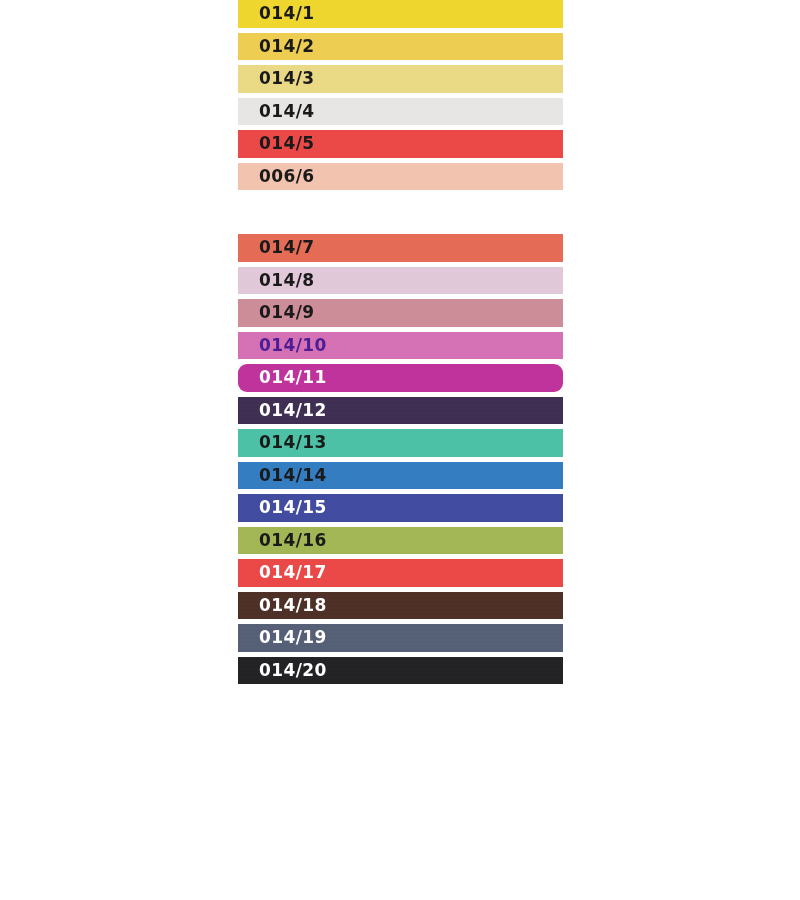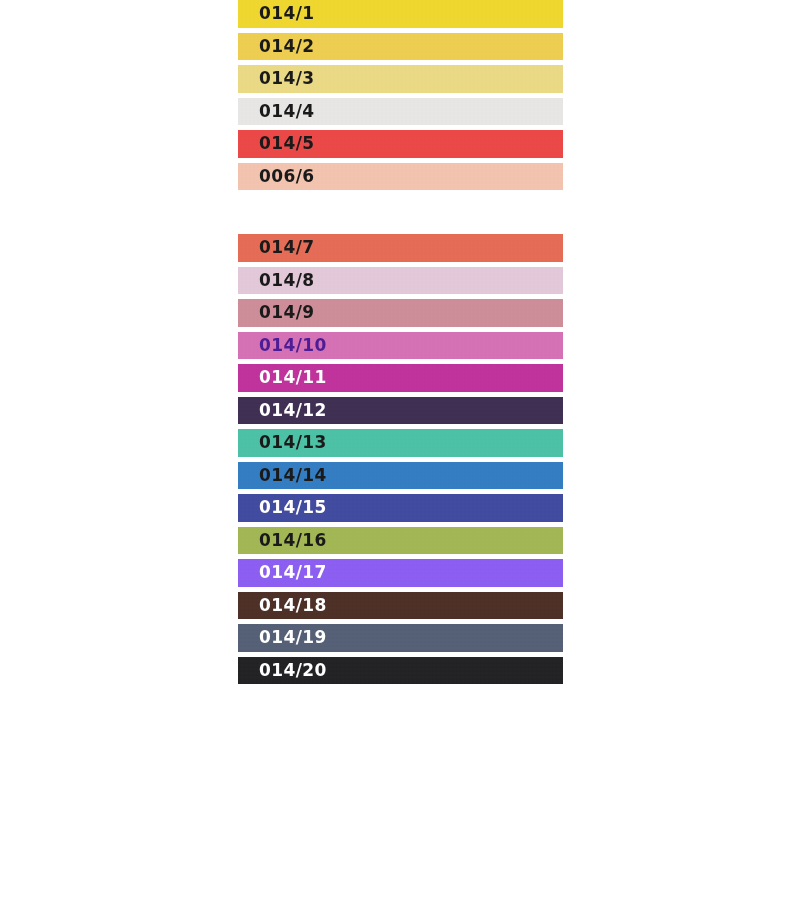--- a/index.html
+++ b/index.html
@@ -94,39 +94,39 @@
     </div>
     <div class="swatch-row" style="background-color: rgb(230, 203, 220);">
       <span class="swatch-label label-dark" style="color: rgb(26, 26, 26);">014/8</span>
     </div>
     <div class="swatch-row" style="background-color: rgb(208, 141, 153);">
       <span class="swatch-label label-dark" style="color: rgb(26, 26, 26);">014/9</span>
     </div>
     <div class="swatch-row" style="background-color: rgb(216, 111, 182);">
       <span class="swatch-label label-dark" style="color: #4c1d95;">014/10</span>
     </div>
-    <div class="swatch-row" style="background-color: rgb(194, 46, 156);">
+    <div class="swatch-row" style="background-color: rgb(194, 46, 156); border-radius: 9px;">
       <span class="swatch-label label-light" style="color: rgb(255, 255, 255);">014/11</span>
     </div>
     <div class="swatch-row" style="background-color: rgb(59, 43, 80);">
       <span class="swatch-label label-light" style="color: rgb(255, 255, 255);">014/12</span>
     </div>
     <div class="swatch-row" style="background-color: rgb(73, 195, 166);">
       <span class="swatch-label label-dark" style="color: rgb(26, 26, 26);">014/13</span>
     </div>
     <div class="swatch-row" style="background-color: rgb(47, 124, 196);">
       <span class="swatch-label label-dark" style="color: rgb(26, 26, 26);">014/14</span>
     </div>
     <div class="swatch-row" style="background-color: rgb(61, 72, 160);">
       <span class="swatch-label label-light" style="color: rgb(255, 255, 255);">014/15</span>
     </div>
     <div class="swatch-row" style="background-color: rgb(163, 184, 82);">
       <span class="swatch-label label-dark" style="color: rgb(26, 26, 26);">014/16</span>
     </div>
-    <div class="swatch-row" style="background-color: #8b5cf6;">
+    <div class="swatch-row" style="background-color: #ef4444;">
       <span class="swatch-label label-light" style="color: rgb(255, 255, 255);">014/17</span>
     </div>
     <div class="swatch-row" style="background-color: rgb(74, 43, 33);">
       <span class="swatch-label label-light" style="color: rgb(255, 255, 255);">014/18</span>
     </div>
     <div class="swatch-row" style="background-color: rgb(82, 93, 117);">
       <span class="swatch-label label-light" style="color: rgb(255, 255, 255);">014/19</span>
     </div>
     <div class="swatch-row" style="background-color: rgb(29, 29, 31);">
       <span class="swatch-label label-light" style="color: rgb(255, 255, 255);">014/20</span>

